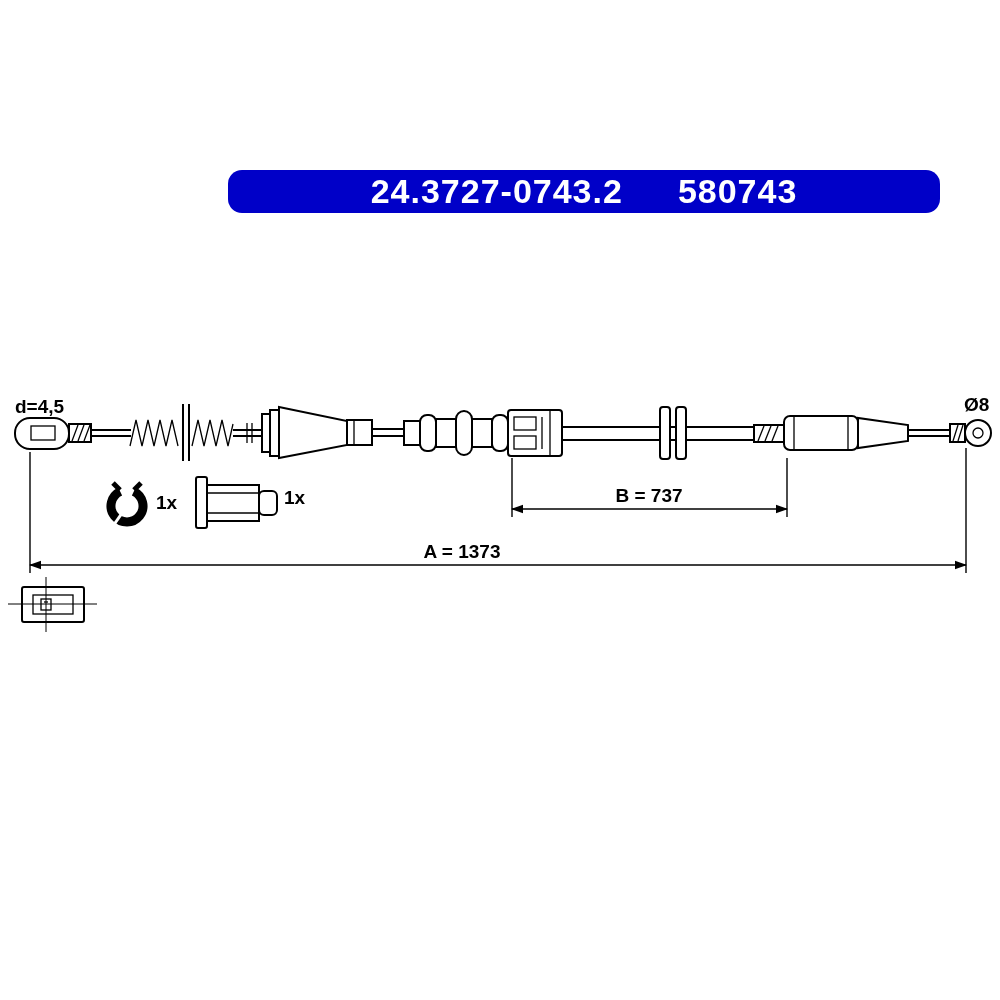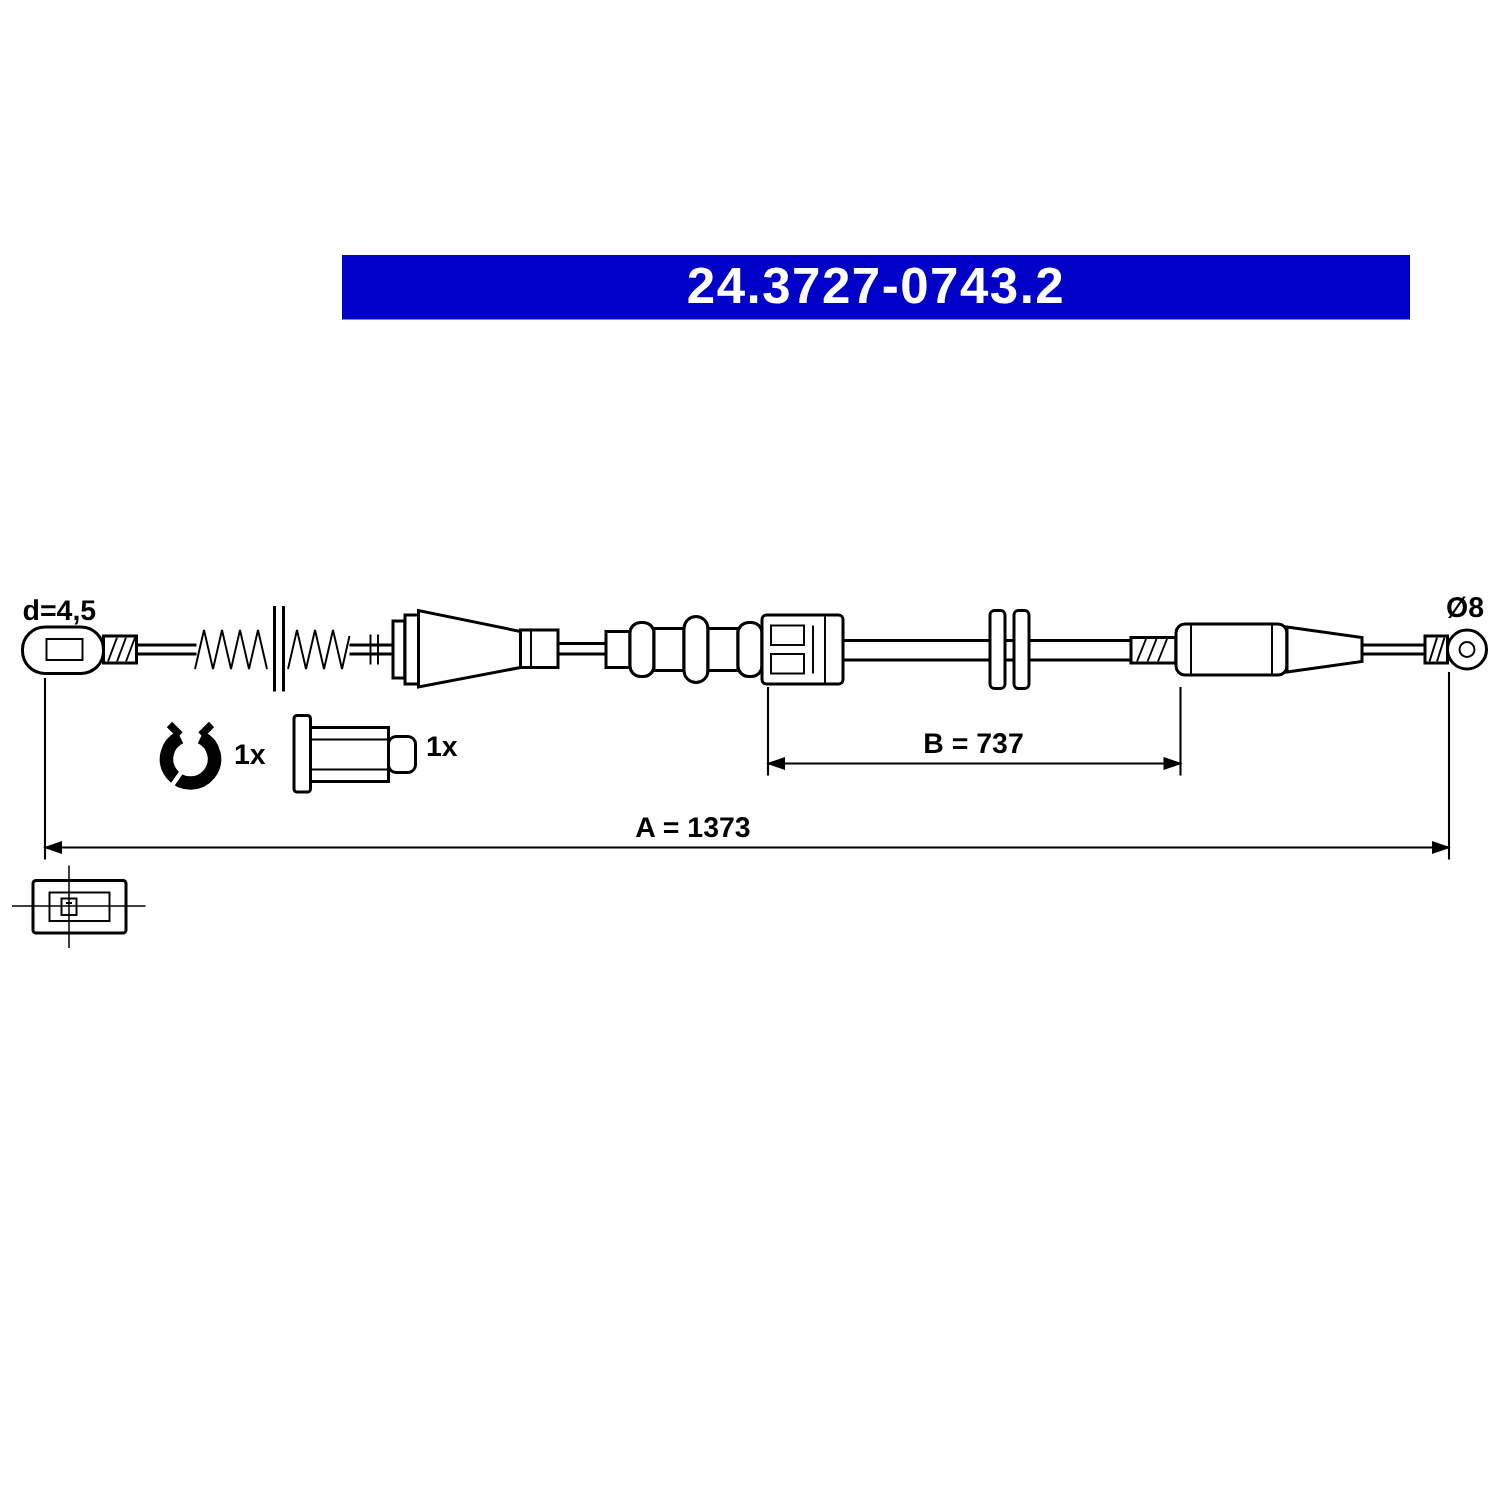--- a/index.html
+++ b/index.html
@@ -2,21 +2,21 @@
 <html><head>
 <meta charset="utf-8">
 <style>
   html,body{margin:0;padding:0;}
   body{
     width:1000px;height:1000px;background:#ffffff;position:relative;
     font-family:"Liberation Sans",sans-serif;overflow:hidden;
   }
   .header-bar{
     position:absolute;left:228px;top:170px;width:712px;height:43px;
-    background:#0000c8;display:flex;align-items:center;justify-content:center;gap:55px;
+    background:#0000c8;display:flex;align-items:center;justify-content:center;gap:55px;border-radius:14px;
   }
   .header-text{
     color:#ffffff;font-weight:bold;font-size:34px;letter-spacing:1px;
     font-family:"Liberation Sans",sans-serif;white-space:nowrap;
   }
   svg.diagram{position:absolute;left:0;top:0;}
   svg text{
     font-family:"Liberation Sans",sans-serif;font-weight:bold;font-size:19px;fill:#000;
   }
   .ln{stroke:#000;stroke-width:2;fill:none;}
@@ -25,20 +25,21 @@
   .dim{stroke:#000;stroke-width:1.4;fill:none;}
   .cl{stroke:#000;stroke-width:1;fill:none;}
 </style>
 </head>
 <body>
 
 <div class="page">
 
   <div class="header-bar" style="background: rgb(0, 0, 200); color: rgb(255, 255, 255);">
     <span class="header-text">24.3727-0743.2</span>
+    <span class="header-text">580743</span>
   </div>
 
   <svg class="diagram" width="1000" height="1000" viewBox="0 0 1000 1000">
     <defs>
       <marker id="arr" viewBox="0 0 10 7" refX="9" refY="3.5" markerWidth="9" markerHeight="7" orient="auto-start-reverse">
         <path d="M0,0 L10,3.5 L0,7 Z" fill="#000"></path>
       </marker>
     </defs>
 
     <g>

